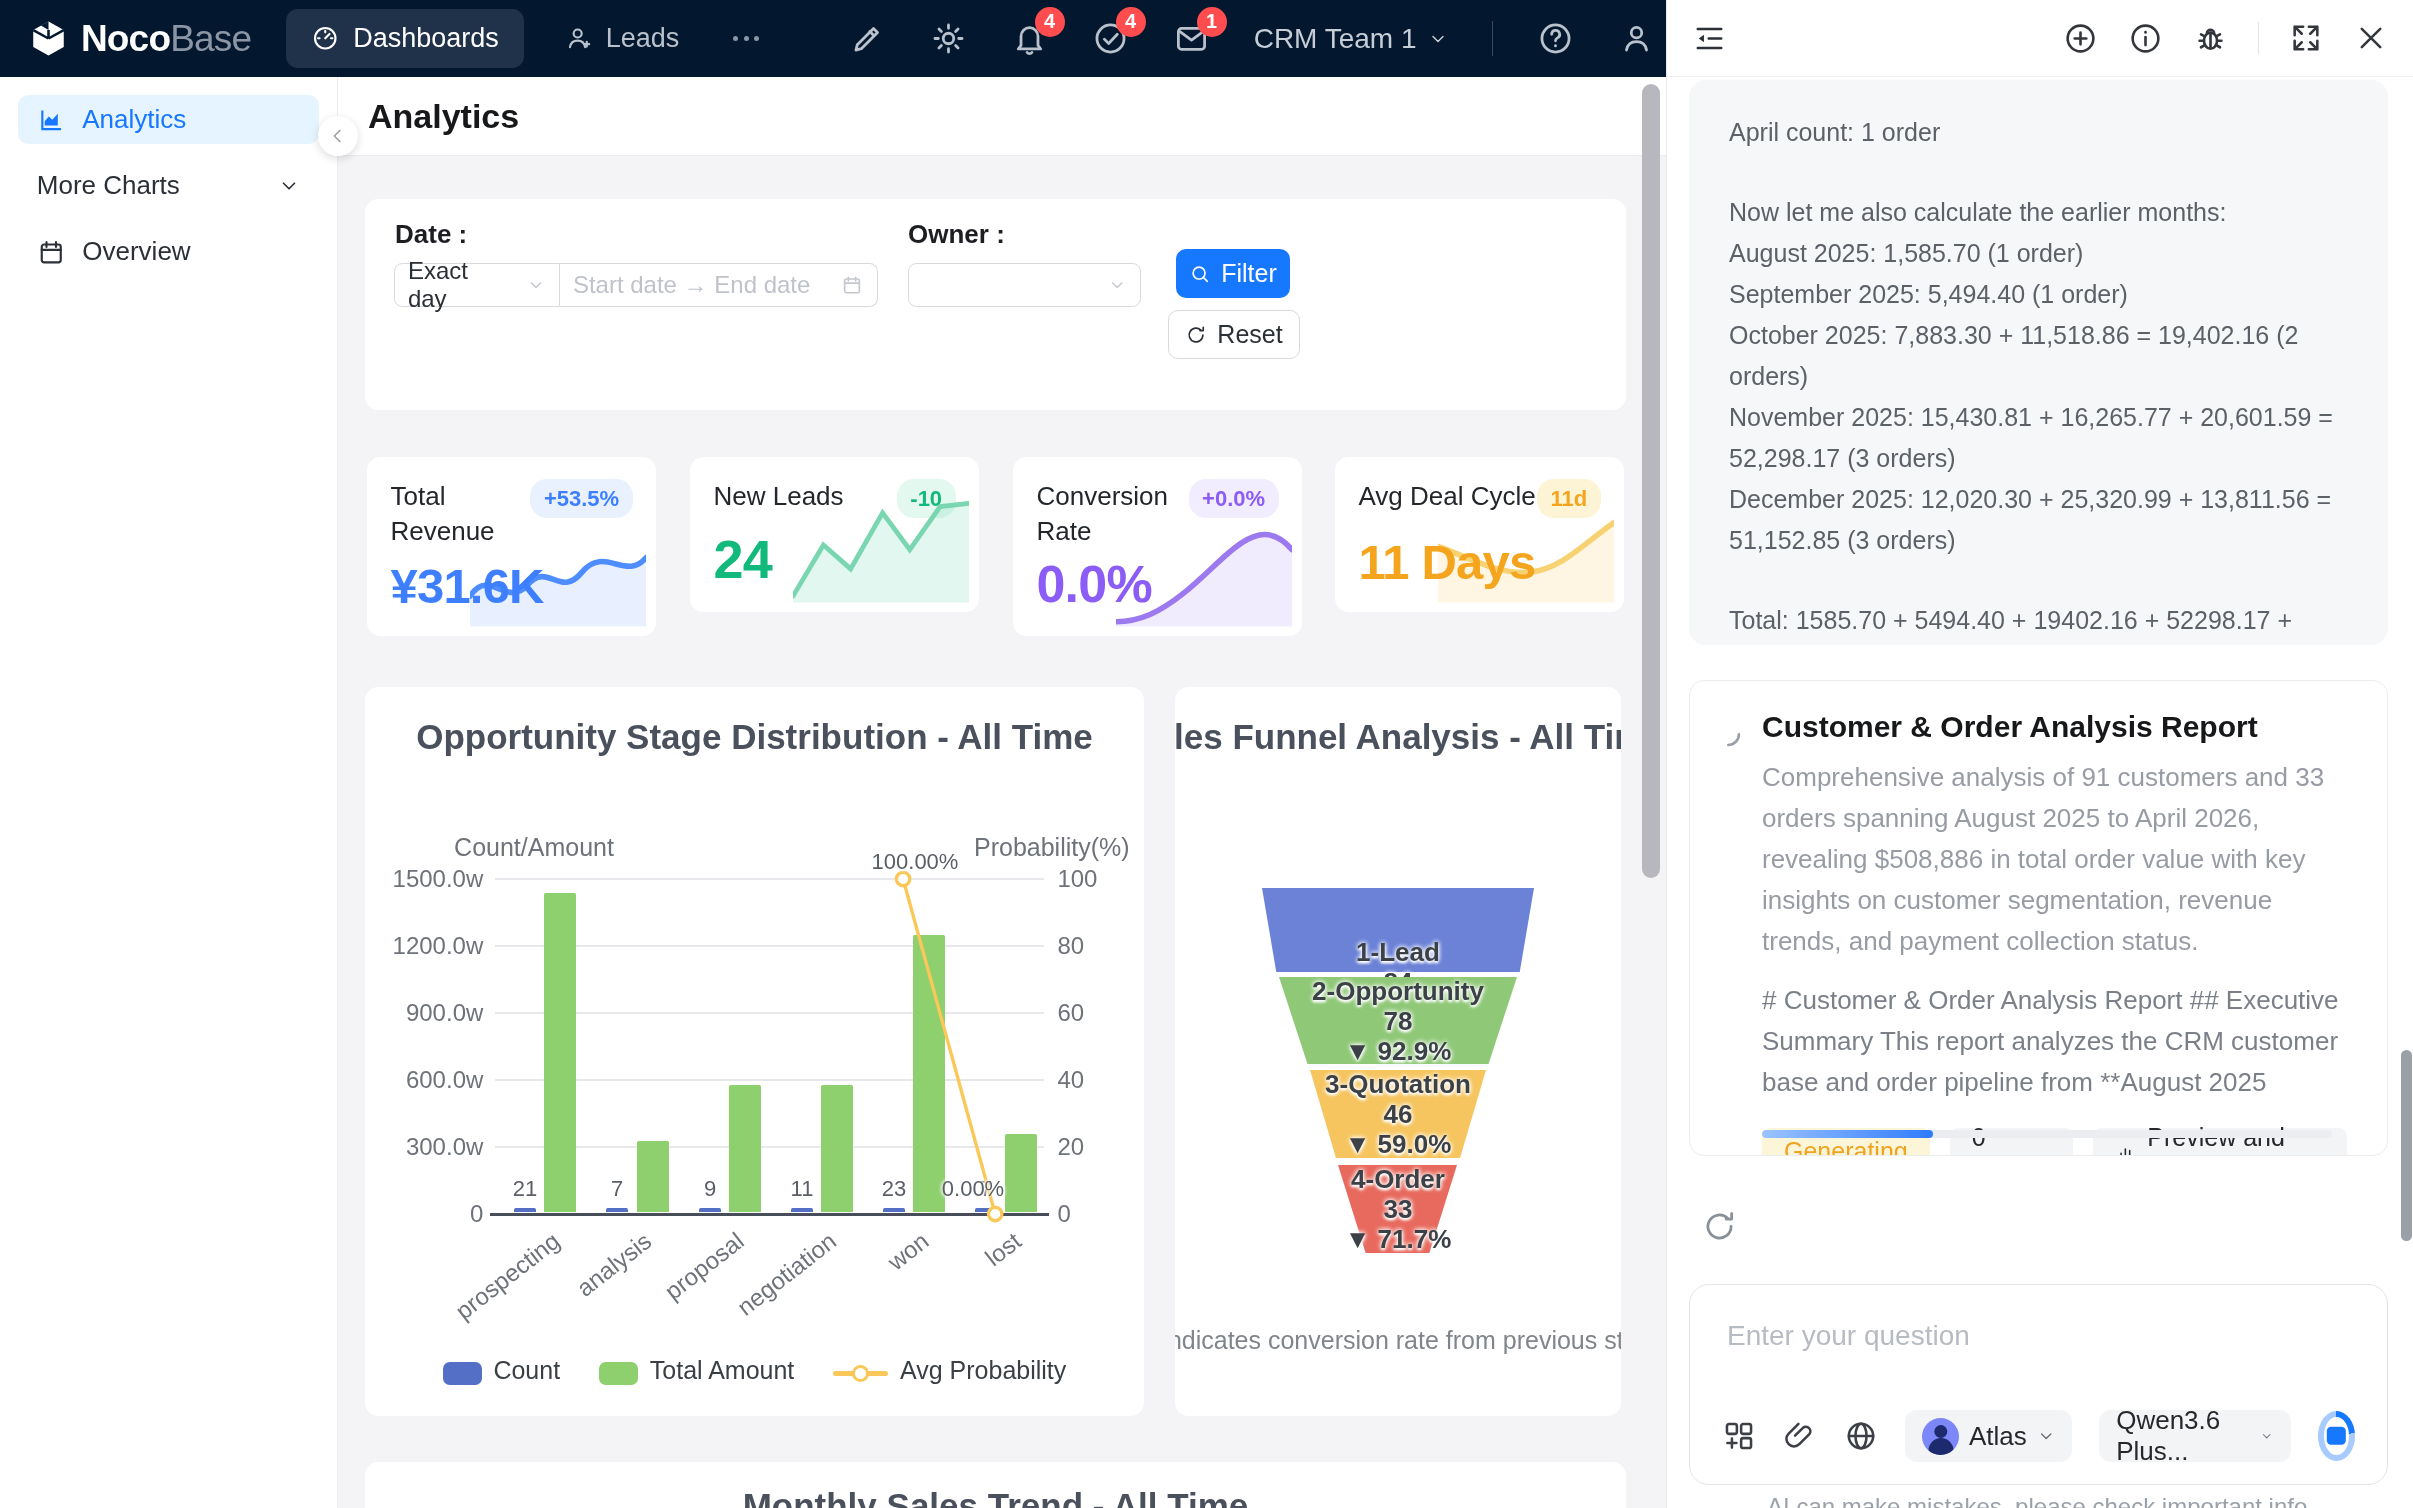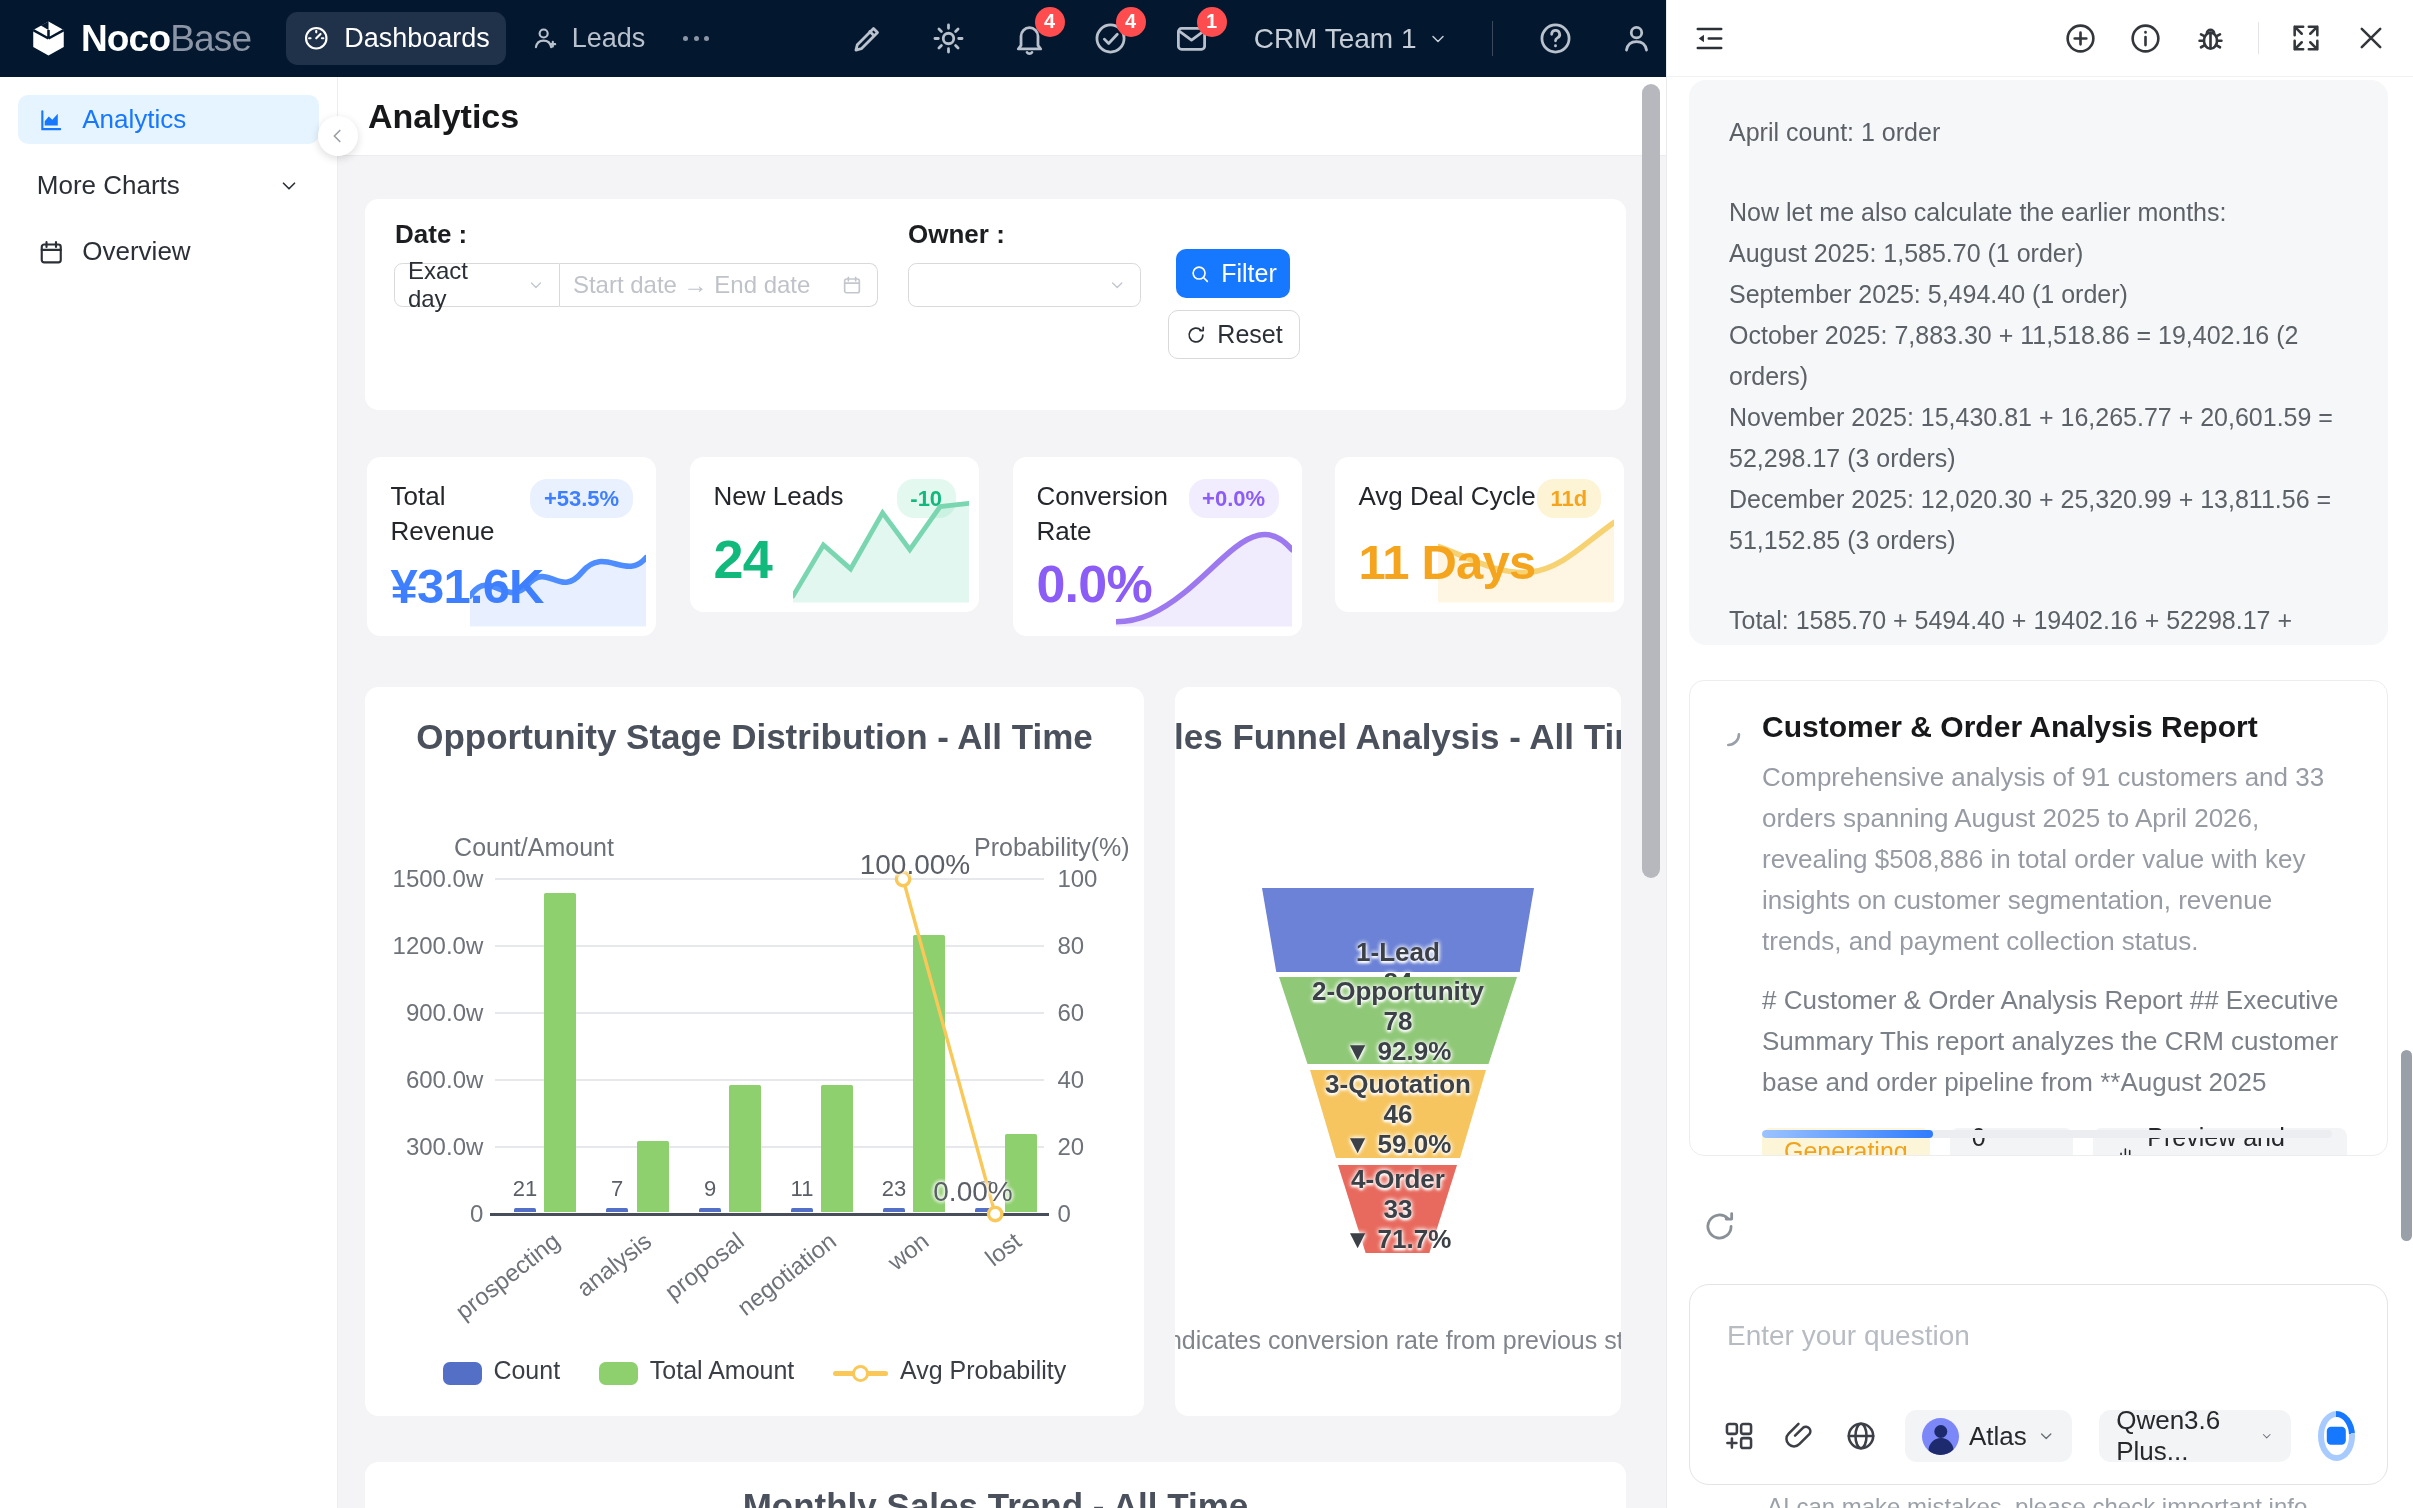--- a/index.html
+++ b/index.html
@@ -6,21 +6,21 @@
   html,body { width:2413px; height:1508px; overflow:hidden; font-family:"Liberation Sans",sans-serif; background:#fff; }
   #root { position:relative; width:2413px; height:1508px; }
   svg { display:block; }
   .ic { stroke:currentColor; fill:none; stroke-width:1.8; stroke-linecap:round; stroke-linejoin:round; }
 
   
   .nav { position:absolute; left:0; top:0; width:2413px; height:77px; background:#03182e; display:flex; align-items:center; z-index:4; padding-right:758px; }
   .logo { display:flex; align-items:center; gap:13.4px; padding:0 35px 0 28.5px; }
   .brand { font-size:37px; font-weight:bold; color:#fff; letter-spacing:-0.8px; }
   .brand-sub { color:#8b95a5; font-weight:300; }
-  .nav-tab { height:53px; border-radius:11.7px; display:flex; align-items:center; gap:13.4px; padding:0 16px; font-size:27px; color:#b9c1cd; margin-right:8px; cursor:pointer; }
+  .nav-tab { height:59px; border-radius:11.7px; display:flex; align-items:center; gap:13.4px; padding:0 25px; font-size:27px; color:#b9c1cd; margin-right:15px; cursor:pointer; }
   .nav-tab.active { background:#20314a; color:#fff; }
   .nav-ellipsis { color:#8b95a5; padding:0 13.4px; display:flex; gap:5.9px; }
   .nav-ellipsis i { width:5px; height:5px; border-radius:50%; background:#8b95a5; }
   .nav-right { margin-left:auto; display:flex; align-items:center; gap:44px; color:#b9c1cd; }
   .nico { position:relative; width:37px; height:37px; }
   .nbadge { position:absolute; top:-13.4px; right:-17px; min-width:30px; height:30px; border-radius:15px; background:#ff4d4f; color:#fff; font-size:20px; font-weight:bold; display:flex; align-items:center; justify-content:center; padding:0 6.7px; }
   .team { display:flex; align-items:center; gap:11.7px; font-size:28px; color:#c6cdd6; white-space:nowrap; }
   .nav-div { width:0.8px; height:35px; background:rgba(255,255,255,.22); }
 
   
@@ -66,21 +66,21 @@
   .c-sub { position:absolute; top:89px; left:0; right:0; text-align:center; font-size:25px; color:#9b9fa5; }
   .axn { position:absolute; top:146px; font-size:25px; color:#6e7279; }
   .plot { position:absolute; left:130px; top:192px; width:549px; height:335px; }
   .grid { position:absolute; left:0; right:0; height:1.7px; background:#e6e8eb; }
   .grid.base { height:2.5px; background:#474e59; left:-5px; right:-5px; }
   .ytick { position:absolute; white-space:nowrap; font-size:24px; color:#6e7279; transform:translateY(-50%); }
   .ytick.l { right:calc(100% + 11.7px); } .ytick.r { left:calc(100% + 13.4px); }
   .bar { position:absolute; bottom:2.5px; }
   .cnt { position:absolute; bottom:11.7px; transform:translateX(-50%); font-size:22px; color:#5a5e66; }
   .xl { position:absolute; top:calc(100% + 13.4px); transform:rotate(-38deg); transform-origin:top right; font-size:24px; color:#6e7279; white-space:nowrap; }
-  .ptlabel { position:absolute; transform:translateX(-50%); font-size:28px; color:#5a5e66; white-space:nowrap; text-shadow:0 0 4.2px #fff,0 0 4.2px #fff,0 0 4.2px #fff; }
+  .ptlabel { position:absolute; transform:translateX(-50%); font-size:22px; color:#5a5e66; white-space:nowrap; text-shadow:0 0 4.2px #fff,0 0 4.2px #fff,0 0 4.2px #fff; }
   .legend { position:absolute; left:0; right:0; top:669px; display:flex; justify-content:center; align-items:center; gap:39px; font-size:25px; color:#3a3e45; }
   .leg-item { display:flex; align-items:flex-end; gap:11.7px; }
   .leg-swatch { width:39px; height:23.5px; border-radius:6.7px; }
   .leg-line { position:relative; width:55px; height:23.5px; }
   .leg-line i { position:absolute; left:0; right:0; top:9.2px; height:5px; border-radius:2.5px; background:#f9c858; }
   .leg-line b { position:absolute; left:19px; top:3.4px; width:17px; height:17px; border-radius:50%; border:3.4px solid #f9c858; background:#fff; }
 
   .fstage { position:absolute; }
   .fstage-text { position:absolute; left:0; right:0; display:flex; flex-direction:column; align-items:center; justify-content:center; font-size:26px; font-weight:bold; color:#3c4147; line-height:30px; text-shadow:0 0 5px #fff,0 0 5px #fff,0 1.7px 2.5px #fff; }
   .f-note { position:absolute; top:639px; left:50%; transform:translateX(-50%); white-space:nowrap; font-size:25px; color:#80858c; }

